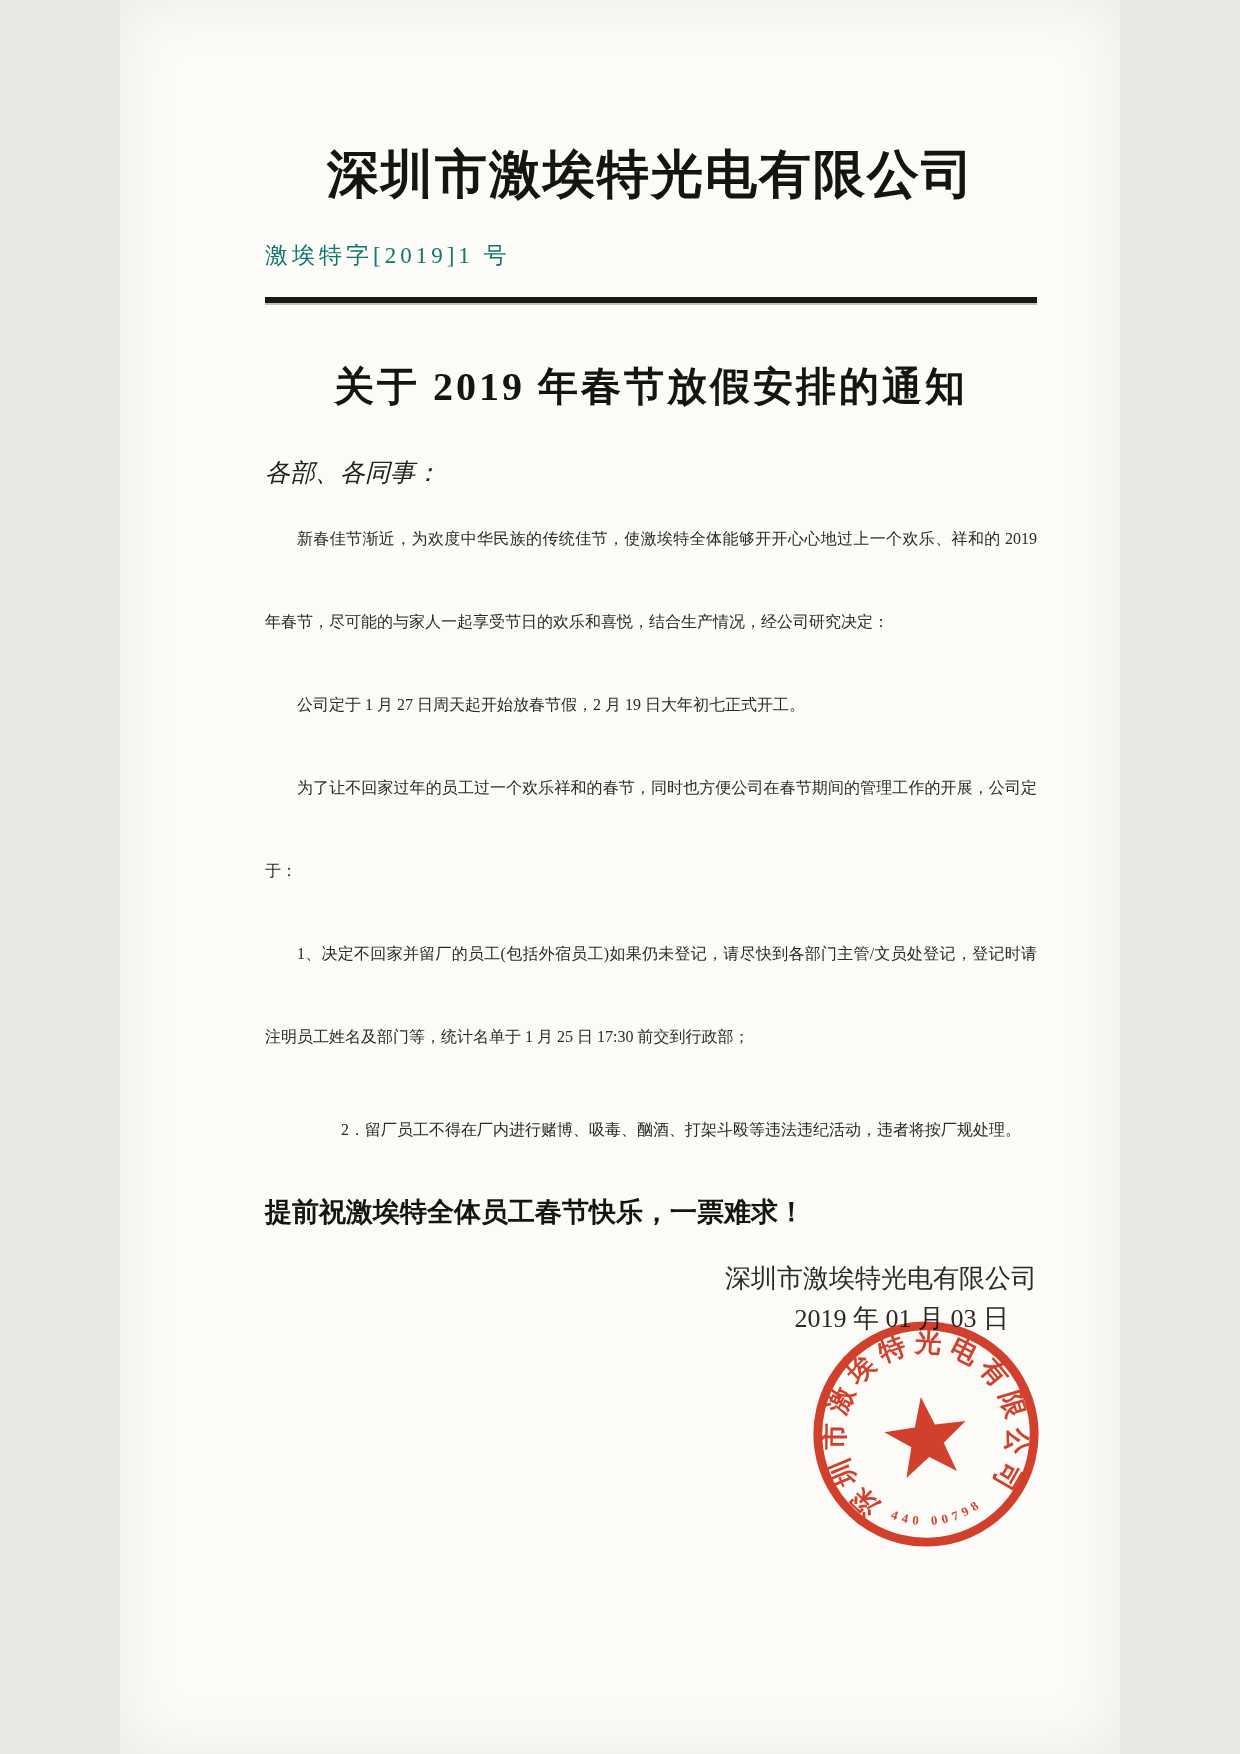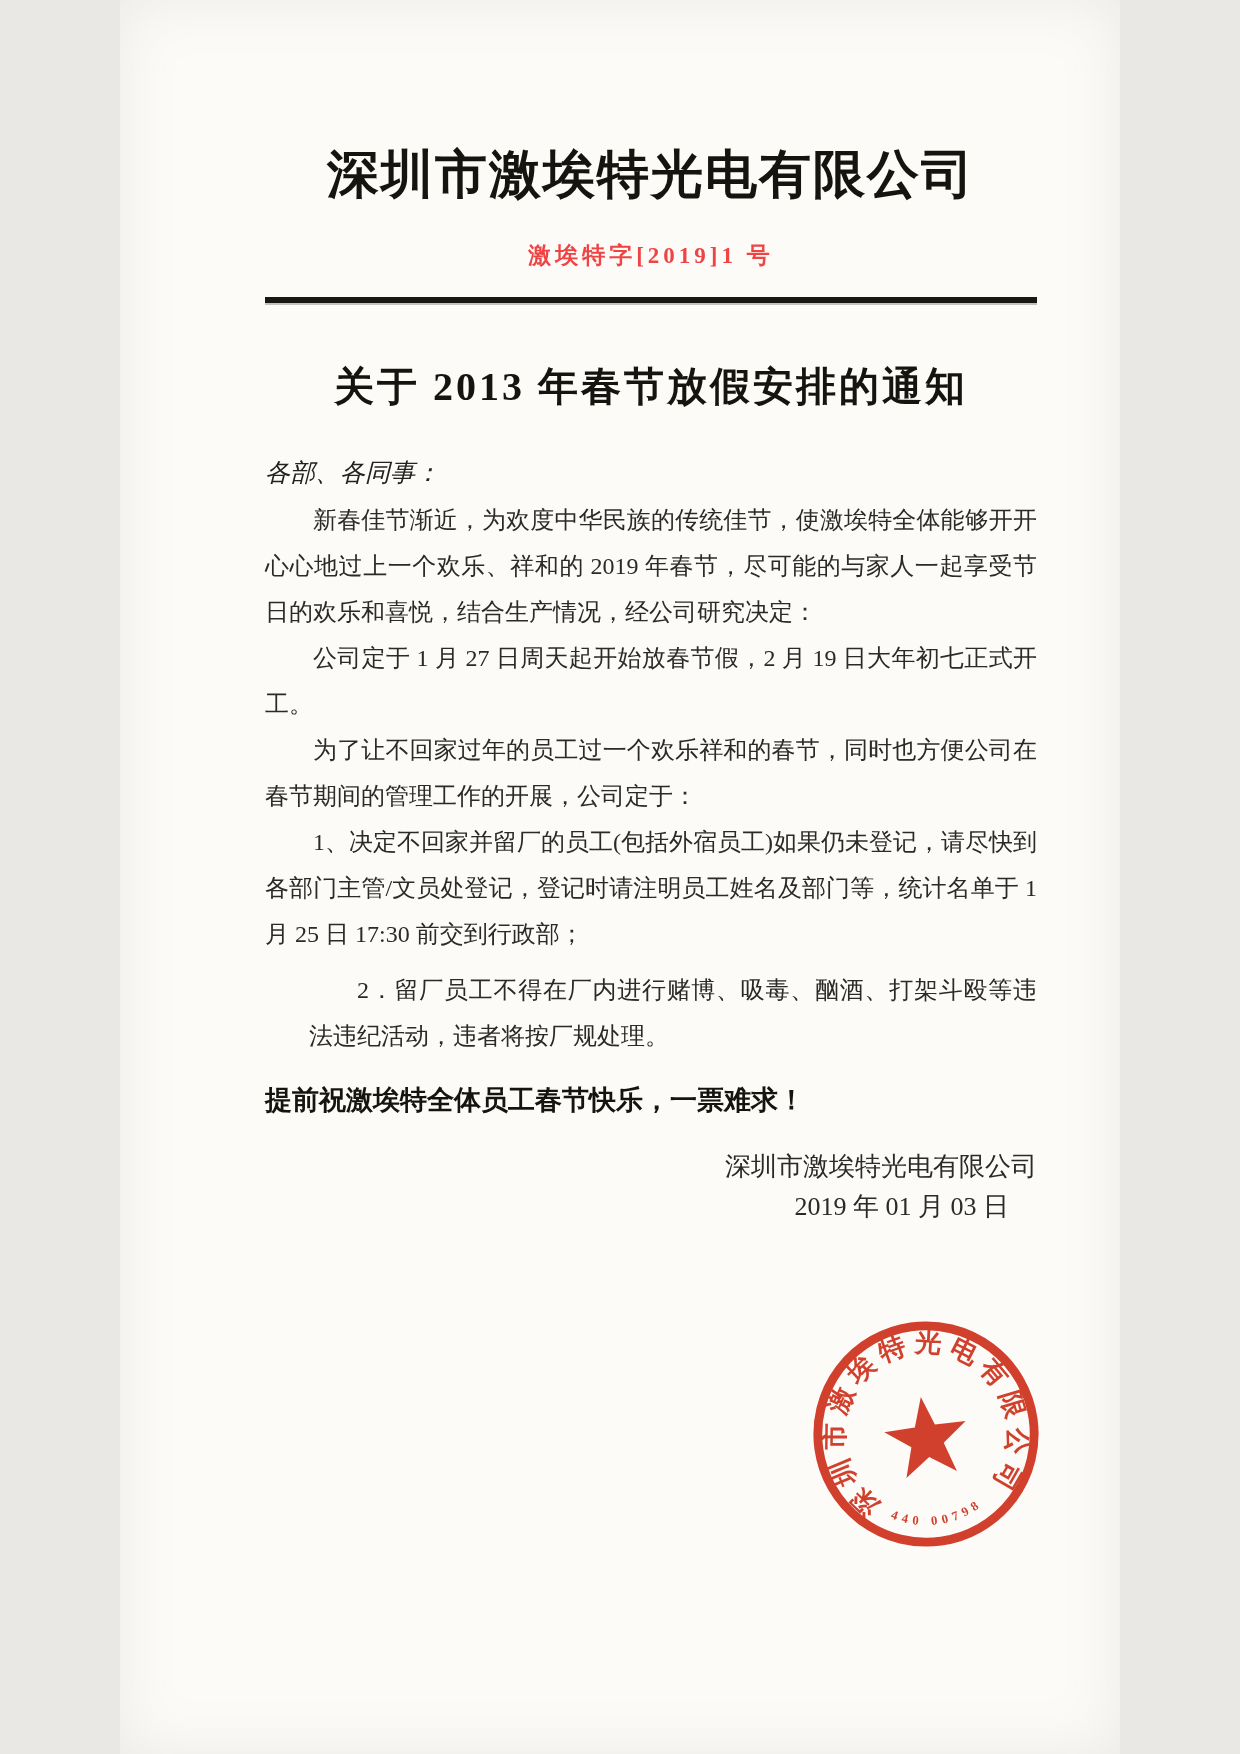--- a/index.html
+++ b/index.html
@@ -17,41 +17,41 @@
     position:absolute;left:145px;top:0;width:772px;
   }
   .company-name{
     margin:0;margin-top:140px;
     text-align:center;
     font-size:52px;font-weight:bold;
     letter-spacing:2px;color:#15140f;
   }
   .doc-number{
     margin-top:30px;
-    text-align:center;
-    font-size:23px;letter-spacing:4px;color:#ef4444;font-weight:bold;
+    text-align:left;
+    font-size:23px;letter-spacing:4px;color:#0f766e;
   }
   .rule{
     margin-top:26px;height:6px;background:#191813;
     box-shadow:0 2px 0 rgba(25,24,19,.25);
   }
   .notice-title{
     margin:0;margin-top:56px;
     text-align:center;
     font-size:40px;font-weight:bold;letter-spacing:3px;color:#15140f;
   }
   .salutation{
     margin-top:42px;
     font-size:25px;
     font-style:italic;
   }
   .body-text p{
     margin:0;
-    font-size:24px;
-    line-height:46px;
+    font-size:16px;
+    line-height:83px;
     text-align:justify;
     text-indent:2em;
     color:#2b2a26;
     font-family:Liberation Serif, serif;
   }
   .body-text p.first{margin-top:8px;}
   .body-text p.gap{margin-top:10px;margin-left:44px;}
   .closing-line{
     margin:0;margin-top:10px;
     font-size:27px;font-weight:bold;
@@ -85,21 +85,21 @@
 
 <div class="page">
   <div class="content">
 
     <h1 class="company-name">深圳市激埃特光电有限公司</h1>
 
     <div class="doc-number">激埃特字[2019]1 号</div>
 
     <div class="rule"></div>
 
-    <h2 class="notice-title">关于 2013 年春节放假安排的通知</h2>
+    <h2 class="notice-title">关于 2019 年春节放假安排的通知</h2>
 
     <div class="salutation">各部、各同事：</div>
 
     <div class="body-text">
       <p class="first">新春佳节渐近，为欢度中华民族的传统佳节，使激埃特全体能够开开心心地过上一个欢乐、祥和的 2019 年春节，尽可能的与家人一起享受节日的欢乐和喜悦，结合生产情况，经公司研究决定：</p>
       <p>公司定于 1 月 27 日周天起开始放春节假，2 月 19 日大年初七正式开工。</p>
       <p>为了让不回家过年的员工过一个欢乐祥和的春节，同时也方便公司在春节期间的管理工作的开展，公司定于：</p>
       <p>1、决定不回家并留厂的员工(包括外宿员工)如果仍未登记，请尽快到各部门主管/文员处登记，登记时请注明员工姓名及部门等，统计名单于 1 月 25 日 17:30 前交到行政部；</p>
       <p class="gap">2．留厂员工不得在厂内进行赌博、吸毒、酗酒、打架斗殴等违法违纪活动，违者将按厂规处理。</p>
     </div>

